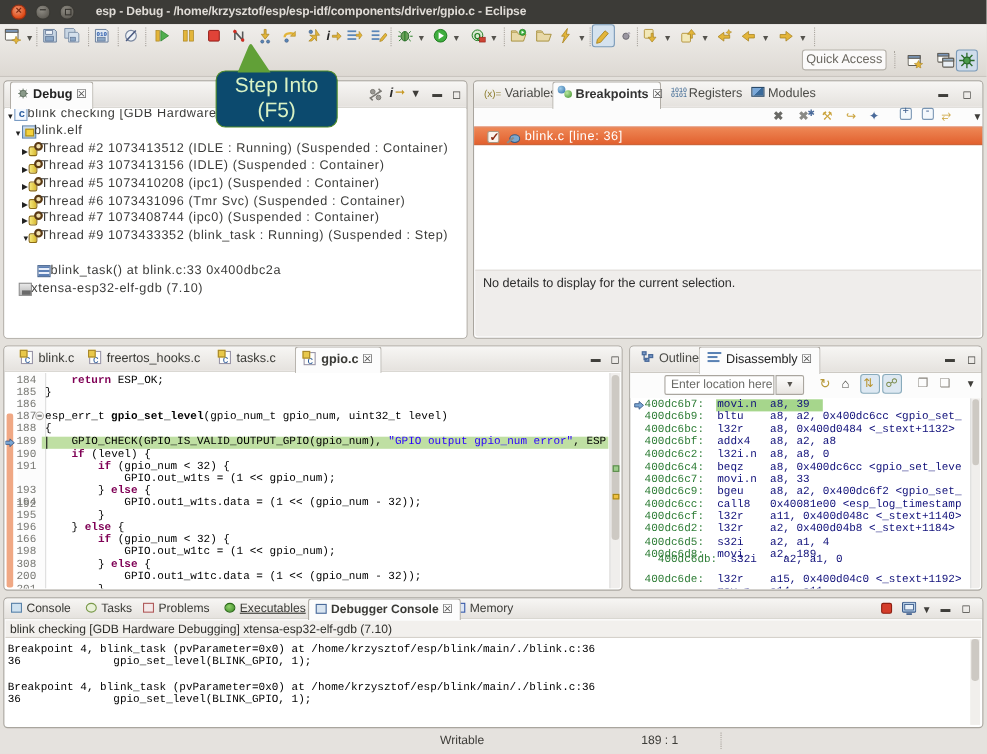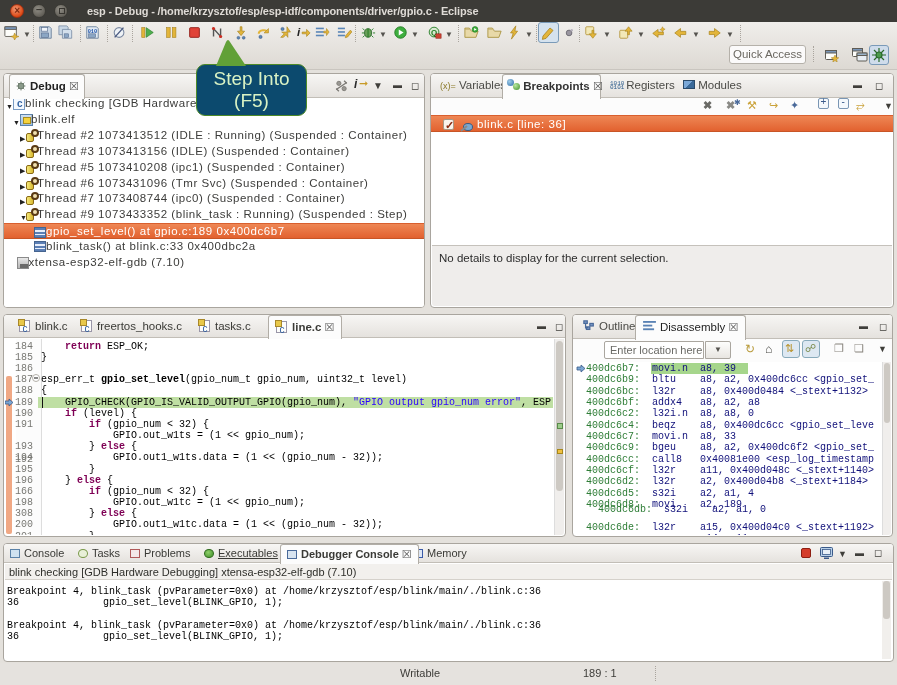--- a/index.html
+++ b/index.html
@@ -303,24 +303,20 @@
     <div class="trow" style="top:92.3px; height:15.8px; line-height:15.8px;">
         <span class="tw" style="left:16px; top:3px;">▶</span>
         <span class="abs ic-thr" style="left:22px; top:1px;"></span>
         <span class="abs" style="left:33px;">Thread #7 1073408744 (ipc0) (Suspended : Container)</span>
       </div>
     <div class="trow" style="top:108.1px; height:15.8px; line-height:15.8px;">
         <span class="tw" style="left:16px; top:3px;">▼</span>
         <span class="abs ic-thr" style="left:22px; top:1px;"></span>
         <span class="abs" style="left:33px;">Thread #9 1073433352 (blink_task : Running) (Suspended : Step)</span>
       </div>
-    <div class="trow orange-row" style="top:124.0px; height:15.8px; line-height:15.8px;">
-        <span class="abs ic-frame" style="left:30px; top:2.5px;"></span>
-        <span class="abs" style="left:42px;">gpio_set_level() at gpio.c:189 0x400dc6b7</span>
-      </div>
     <div class="trow" style="top:139.8px; height:15.8px; line-height:15.8px;">
         <span class="abs ic-frame" style="left:30px; top:2.5px;"></span>
         <span class="abs" style="left:42px;">blink_task() at blink.c:33 0x400dbc2a</span>
       </div>
     <div class="trow" style="top:155.6px; height:15.8px; line-height:15.8px;">
         <span class="abs ic-gdb" style="left:13px; top:2px;"></span>
         <span class="abs" style="left:24.5px;">xtensa-esp32-elf-gdb (7.10)</span>
       </div>
   </div>
 </div>
@@ -363,21 +359,21 @@
   <div class="abs" style="left:1px; top:171px; right:1px; bottom:1px; background:#efedeb; border-top:1px solid #c5c1bb; border-radius:0 0 3px 3px;">
     <div style="font-size:11.5px; color:#2c2c2c; padding:6px 0 0 7px;">No details to display for the current selection.</div>
   </div>
 </div>
 
 <div class="panel" id="ed-panel" style="left:3px; top:314px; width:563px; height:223px;">
   <div class="tabbar" style="height:23px;">
     <div class="tab etab" style="left:8px;"><span class="ic-csrc"></span>blink.c</div>
     <div class="tab etab" style="left:70px;"><span class="ic-csrc"></span>freertos_hooks.c</div>
     <div class="tab etab" style="left:188px;"><span class="ic-csrc"></span>tasks.c</div>
-    <div class="tab etab sel" style="left:264px; height:24px;"><span class="ic-csrc"></span><b style="font-weight:bold;">line.c</b> <span style="color:#555; font-size:11px;">☒</span></div>
+    <div class="tab etab sel" style="left:264px; height:24px;"><span class="ic-csrc"></span><b style="font-weight:bold;">gpio.c</b> <span style="color:#555; font-size:11px;">☒</span></div>
     <span class="minmax" style="left:533px; font-size:9px;">▬</span>
     <span class="minmax" style="left:551px;">◻</span>
   </div>
   <div id="code" class="abs mono" style="left:1px; top:24px; right:1px; bottom:1px; background:#fff; font-size:10px; border-radius:0 0 3px 3px; overflow:hidden;">
     <div class="abs" style="left:0; top:0; bottom:0; width:11px; background:#fff;"></div>
     <div class="abs" style="left:1px; top:37px; width:6px; height:158px; background:#f0a884; border-radius:2px;"></div>
     <div class="abs" style="left:11px; top:0; bottom:0; width:26px; background:#fcfcfc; border-right:1px solid #ddd;"></div>
 
     <div class="abs" style="left:33px; top:57.7px; height:11.2px; right:11px; background:#bfdfa3;"></div>
     <div class="abs" style="left:36.5px; top:57.7px; height:11.2px; width:1.5px; background:#111;"></div>

